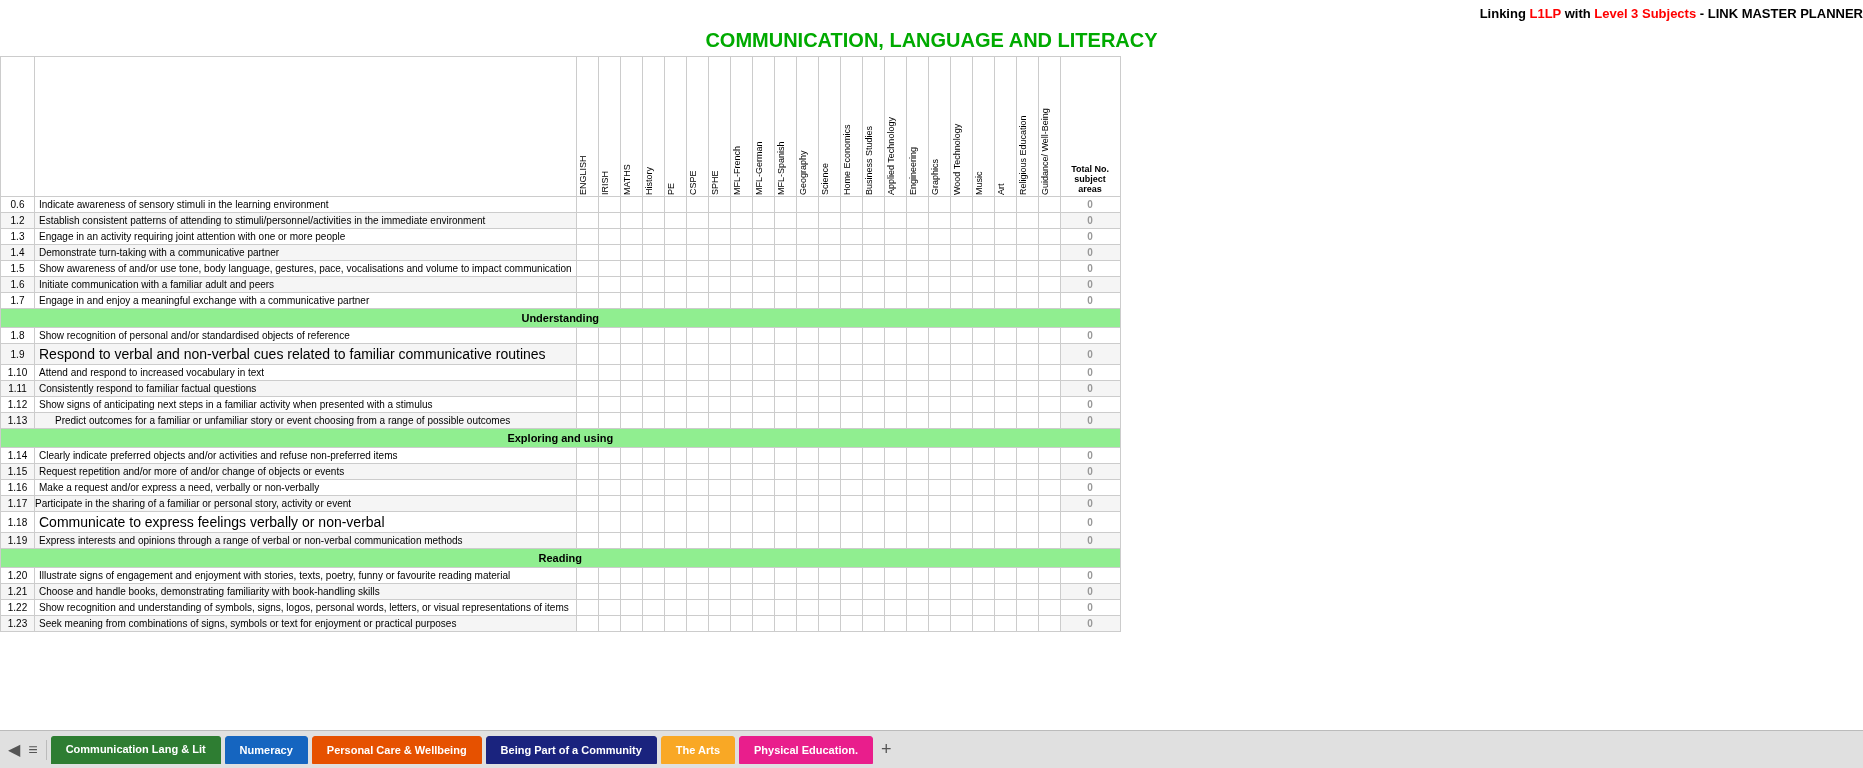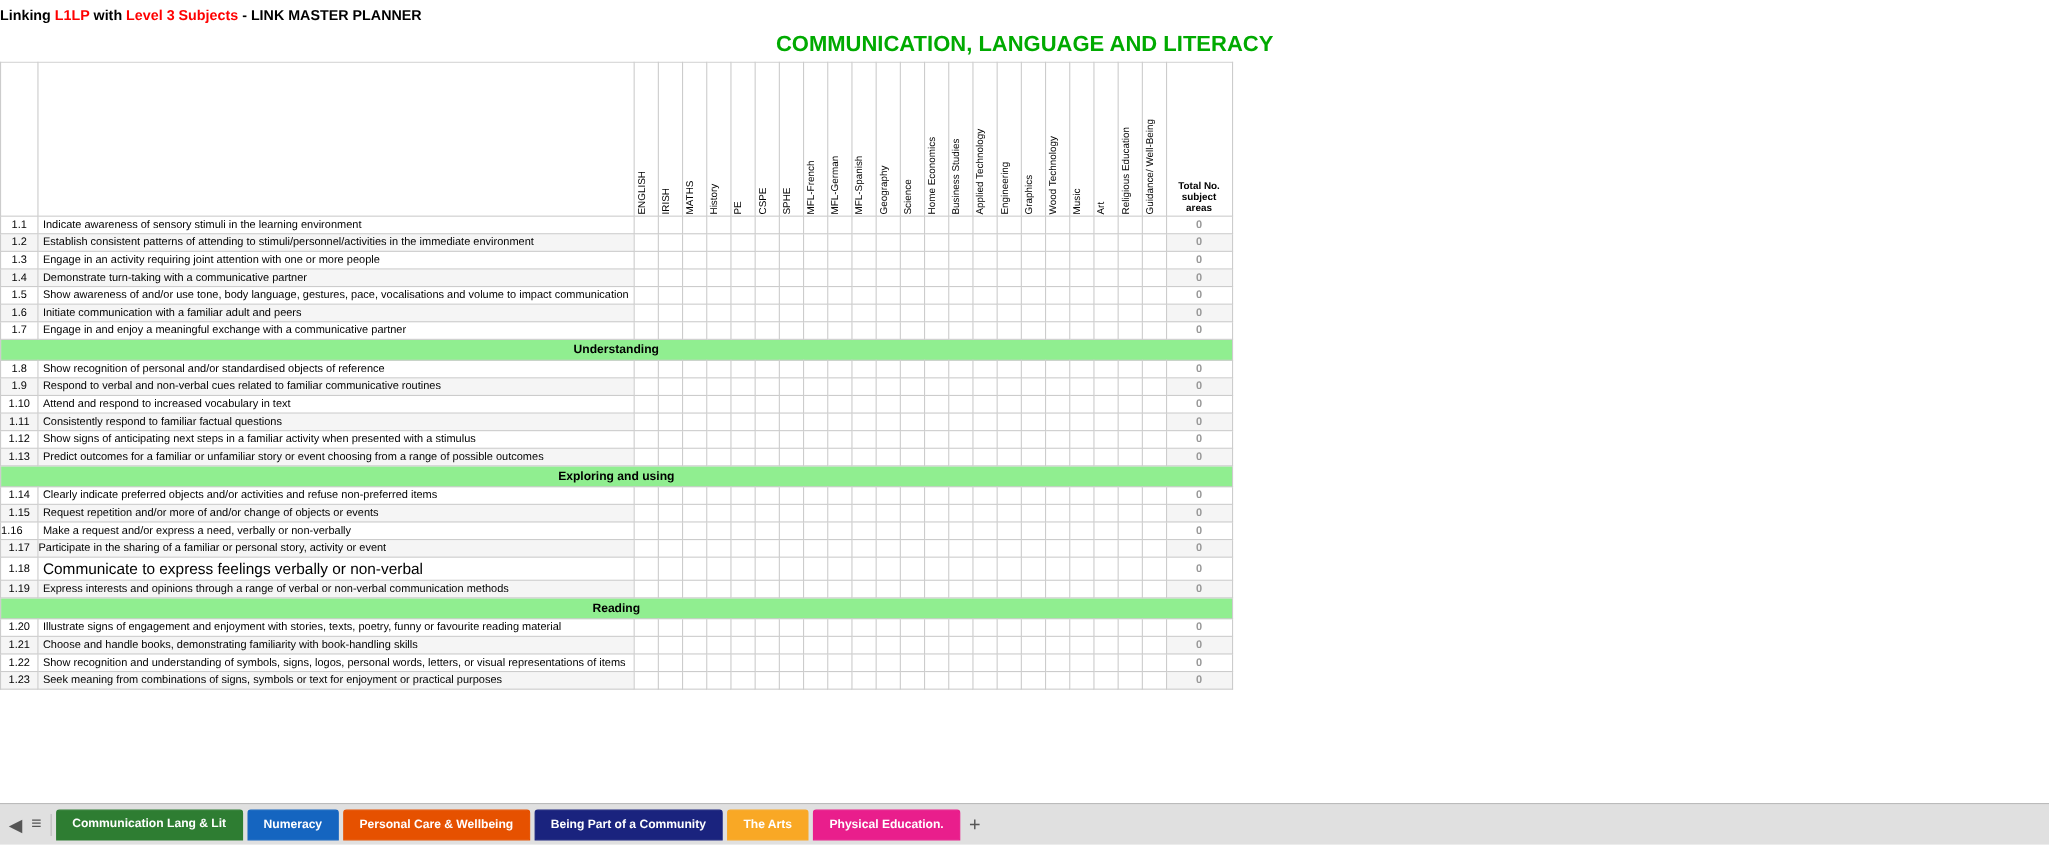--- a/index.html
+++ b/index.html
@@ -5,21 +5,21 @@
     * { box-sizing: border-box; margin: 0; padding: 0; }
     body { font-family: Arial, sans-serif; font-size: 11px; background: #fff; overflow: hidden; width: 1863px; height: 768px; }
 
     
     .tabs-bar { height: 38px; background: #e0e0e0; border-top: 1px solid #bbb; display: flex; align-items: center; padding: 0 4px; gap: 0; }
     .tab-nav-btn { background: none; border: none; cursor: pointer; font-size: 16px; padding: 0 4px; color: #555; }
     .tab { height: 28px; padding: 0 14px; border-radius: 3px 3px 0 0; border: 1px solid transparent; font-size: 11px; font-weight: bold; cursor: pointer; display: flex; align-items: center; margin-right: 2px; white-space: nowrap; }
     .tab.active { border-bottom: 3px solid #2e7d32; }
     .tab-add { background: none; border: none; font-size: 18px; cursor: pointer; color: #555; padding: 0 6px; }
 
-    .header-main-title { font-size: 13px; font-weight: bold; text-align: left; padding: 6px 0 2px; }
+    .header-main-title { font-size: 13px; font-weight: bold; text-align: right; padding: 6px 0 2px; }
     .red-text { color: red; }
 
     .grid-scroll { overflow-x: auto; overflow-y: auto; max-height: 580px; }
 
     .tbl { border-collapse: collapse; }
     .tbl td, .tbl th { border: 1px solid #ccc; }
 
     .cell-num { width: 34px; min-width: 34px; text-align: center; font-size: 10px; }
     .cell-desc { min-width: 520px; font-size: 10px; padding: 2px 4px; }
     .cell-subj { width: 22px; min-width: 22px; }
@@ -111,21 +111,21 @@
                 <div style="writing-mode: vertical-rl; transform: rotate(180deg); font-size: 9px; font-weight: normal; white-space: nowrap; height: 130px; display: flex; align-items: center;">Religious Education</div>
               </th>
               <th class="cell-subj" style="background: rgb(255, 255, 255); border: 1px solid rgb(204, 204, 204); vertical-align: bottom; padding: 1px; height: 140px;">
                 <div style="writing-mode: vertical-rl; transform: rotate(180deg); font-size: 9px; font-weight: normal; white-space: nowrap; height: 130px; display: flex; align-items: center;">Guidance/ Well-Being</div>
               </th>
               <th class="cell-total" style="background:#fff; border:1px solid #ccc; font-size:9px; vertical-align:bottom; padding:2px;">Total No. subject areas</th>
           </tr>
         </thead>
         <tbody id="table-body">
             <tr style="background: rgb(255, 255, 255);">
-              <td class="cell-num" style="border: 1px solid rgb(204, 204, 204); text-align: center; font-size: 10px;">1.1</td>
+              <td class="cell-num" style="border: 1px solid rgb(204, 204, 204); text-align: center; font-size: 10px;">0.6</td>
               <td class="cell-desc" style="border: 1px solid rgb(204, 204, 204); font-size: 10px; padding: 2px 4px;">Indicate awareness of sensory stimuli in the learning environment</td>
               <td class="cell-subj" style="border: 1px solid rgb(204, 204, 204); background: rgb(255, 255, 255);"></td>
               <td class="cell-subj" style="border: 1px solid rgb(204, 204, 204); background: rgb(255, 255, 255);"></td>
               <td class="cell-subj" style="border: 1px solid rgb(204, 204, 204); background: rgb(255, 255, 255);"></td>
               <td class="cell-subj" style="border: 1px solid rgb(204, 204, 204); background: rgb(255, 255, 255);"></td>
               <td class="cell-subj" style="border: 1px solid rgb(204, 204, 204); background: rgb(255, 255, 255);"></td>
               <td class="cell-subj" style="border: 1px solid rgb(204, 204, 204); background: rgb(255, 255, 255);"></td>
               <td class="cell-subj" style="border: 1px solid rgb(204, 204, 204); background: rgb(255, 255, 255);"></td>
               <td class="cell-subj" style="border: 1px solid rgb(204, 204, 204); background: rgb(255, 255, 255);"></td>
               <td class="cell-subj" style="border: 1px solid rgb(204, 204, 204); background: rgb(255, 255, 255);"></td>
@@ -331,21 +331,21 @@
               <td class="cell-subj" style="border: 1px solid rgb(204, 204, 204); background: rgb(255, 255, 255);"></td>
               <td class="cell-subj" style="border: 1px solid rgb(204, 204, 204); background: rgb(255, 255, 255);"></td>
               <td class="cell-subj" style="border: 1px solid rgb(204, 204, 204); background: rgb(255, 255, 255);"></td>
               <td class="cell-subj" style="border: 1px solid rgb(204, 204, 204); background: rgb(255, 255, 255);"></td>
               <td class="cell-subj" style="border: 1px solid rgb(204, 204, 204); background: rgb(255, 255, 255);"></td>
               <td class="cell-subj" style="border: 1px solid rgb(204, 204, 204); background: rgb(255, 255, 255);"></td>
               <td class="cell-total" style="border: 1px solid rgb(204, 204, 204); text-align: center; font-size: 10px; color: rgb(153, 153, 153);">0</td>
             </tr>
             <tr style="background: rgb(245, 245, 245);">
               <td class="cell-num" style="border: 1px solid rgb(204, 204, 204); text-align: center; font-size: 10px;">1.9</td>
-              <td class="cell-desc" style="border: 1px solid rgb(204, 204, 204); font-size: 10px; padding: 2px 4px;">Respond to verbal and non-verbal cues related to familiar communicative routines</td>
+              <td class="cell-desc" style="border: 1px solid rgb(204, 204, 204); font-size: 14px; padding: 2px 4px;">Respond to verbal and non-verbal cues related to familiar communicative routines</td>
               <td class="cell-subj" style="border: 1px solid rgb(204, 204, 204); background: rgb(255, 255, 255);"></td>
               <td class="cell-subj" style="border: 1px solid rgb(204, 204, 204); background: rgb(255, 255, 255);"></td>
               <td class="cell-subj" style="border: 1px solid rgb(204, 204, 204); background: rgb(255, 255, 255);"></td>
               <td class="cell-subj" style="border: 1px solid rgb(204, 204, 204); background: rgb(255, 255, 255);"></td>
               <td class="cell-subj" style="border: 1px solid rgb(204, 204, 204); background: rgb(255, 255, 255);"></td>
               <td class="cell-subj" style="border: 1px solid rgb(204, 204, 204); background: rgb(255, 255, 255);"></td>
               <td class="cell-subj" style="border: 1px solid rgb(204, 204, 204); background: rgb(255, 255, 255);"></td>
               <td class="cell-subj" style="border: 1px solid rgb(204, 204, 204); background: rgb(255, 255, 255);"></td>
               <td class="cell-subj" style="border: 1px solid rgb(204, 204, 204); background: rgb(255, 255, 255);"></td>
               <td class="cell-subj" style="border: 1px solid rgb(204, 204, 204); background: rgb(255, 255, 255);"></td>
@@ -439,21 +439,21 @@
               <td class="cell-subj" style="border: 1px solid rgb(204, 204, 204); background: rgb(255, 255, 255);"></td>
               <td class="cell-subj" style="border: 1px solid rgb(204, 204, 204); background: rgb(255, 255, 255);"></td>
               <td class="cell-subj" style="border: 1px solid rgb(204, 204, 204); background: rgb(255, 255, 255);"></td>
               <td class="cell-subj" style="border: 1px solid rgb(204, 204, 204); background: rgb(255, 255, 255);"></td>
               <td class="cell-subj" style="border: 1px solid rgb(204, 204, 204); background: rgb(255, 255, 255);"></td>
               <td class="cell-subj" style="border: 1px solid rgb(204, 204, 204); background: rgb(255, 255, 255);"></td>
               <td class="cell-total" style="border: 1px solid rgb(204, 204, 204); text-align: center; font-size: 10px; color: rgb(153, 153, 153);">0</td>
             </tr>
             <tr style="background: rgb(245, 245, 245);">
               <td class="cell-num" style="border: 1px solid rgb(204, 204, 204); text-align: center; font-size: 10px;">1.13</td>
-              <td class="cell-desc" style="border: 1px solid rgb(204, 204, 204); font-size: 10px; padding: 2px 4px;">Predict outcomes for a familiar or unfamiliar story or event choosing from a range of possible outcomes</td>
+              <td class="cell-desc" style="border: 1px solid rgb(204, 204, 204); font-size: 10px; padding: 2px 20px;">Predict outcomes for a familiar or unfamiliar story or event choosing from a range of possible outcomes</td>
               <td class="cell-subj" style="border: 1px solid rgb(204, 204, 204); background: rgb(255, 255, 255);"></td>
               <td class="cell-subj" style="border: 1px solid rgb(204, 204, 204); background: rgb(255, 255, 255);"></td>
               <td class="cell-subj" style="border: 1px solid rgb(204, 204, 204); background: rgb(255, 255, 255);"></td>
               <td class="cell-subj" style="border: 1px solid rgb(204, 204, 204); background: rgb(255, 255, 255);"></td>
               <td class="cell-subj" style="border: 1px solid rgb(204, 204, 204); background: rgb(255, 255, 255);"></td>
               <td class="cell-subj" style="border: 1px solid rgb(204, 204, 204); background: rgb(255, 255, 255);"></td>
               <td class="cell-subj" style="border: 1px solid rgb(204, 204, 204); background: rgb(255, 255, 255);"></td>
               <td class="cell-subj" style="border: 1px solid rgb(204, 204, 204); background: rgb(255, 255, 255);"></td>
               <td class="cell-subj" style="border: 1px solid rgb(204, 204, 204); background: rgb(255, 255, 255);"></td>
               <td class="cell-subj" style="border: 1px solid rgb(204, 204, 204); background: rgb(255, 255, 255);"></td>
@@ -522,21 +522,21 @@
               <td class="cell-subj" style="border: 1px solid rgb(204, 204, 204); background: rgb(255, 255, 255);"></td>
               <td class="cell-subj" style="border: 1px solid rgb(204, 204, 204); background: rgb(255, 255, 255);"></td>
               <td class="cell-subj" style="border: 1px solid rgb(204, 204, 204); background: rgb(255, 255, 255);"></td>
               <td class="cell-subj" style="border: 1px solid rgb(204, 204, 204); background: rgb(255, 255, 255);"></td>
               <td class="cell-subj" style="border: 1px solid rgb(204, 204, 204); background: rgb(255, 255, 255);"></td>
               <td class="cell-subj" style="border: 1px solid rgb(204, 204, 204); background: rgb(255, 255, 255);"></td>
               <td class="cell-subj" style="border: 1px solid rgb(204, 204, 204); background: rgb(255, 255, 255);"></td>
               <td class="cell-total" style="border: 1px solid rgb(204, 204, 204); text-align: center; font-size: 10px; color: rgb(153, 153, 153);">0</td>
             </tr>
             <tr style="background: rgb(255, 255, 255);">
-              <td class="cell-num" style="border: 1px solid rgb(204, 204, 204); text-align: left; font-size: 10px;">1.16</td>
+              <td class="cell-num" style="border: 1px solid rgb(204, 204, 204); text-align: center; font-size: 10px;">1.16</td>
               <td class="cell-desc" style="border: 1px solid rgb(204, 204, 204); font-size: 10px; padding: 2px 4px;">Make a request and/or express a need, verbally or non-verbally</td>
               <td class="cell-subj" style="border: 1px solid rgb(204, 204, 204); background: rgb(255, 255, 255);"></td>
               <td class="cell-subj" style="border: 1px solid rgb(204, 204, 204); background: rgb(255, 255, 255);"></td>
               <td class="cell-subj" style="border: 1px solid rgb(204, 204, 204); background: rgb(255, 255, 255);"></td>
               <td class="cell-subj" style="border: 1px solid rgb(204, 204, 204); background: rgb(255, 255, 255);"></td>
               <td class="cell-subj" style="border: 1px solid rgb(204, 204, 204); background: rgb(255, 255, 255);"></td>
               <td class="cell-subj" style="border: 1px solid rgb(204, 204, 204); background: rgb(255, 255, 255);"></td>
               <td class="cell-subj" style="border: 1px solid rgb(204, 204, 204); background: rgb(255, 255, 255);"></td>
               <td class="cell-subj" style="border: 1px solid rgb(204, 204, 204); background: rgb(255, 255, 255);"></td>
               <td class="cell-subj" style="border: 1px solid rgb(204, 204, 204); background: rgb(255, 255, 255);"></td>

